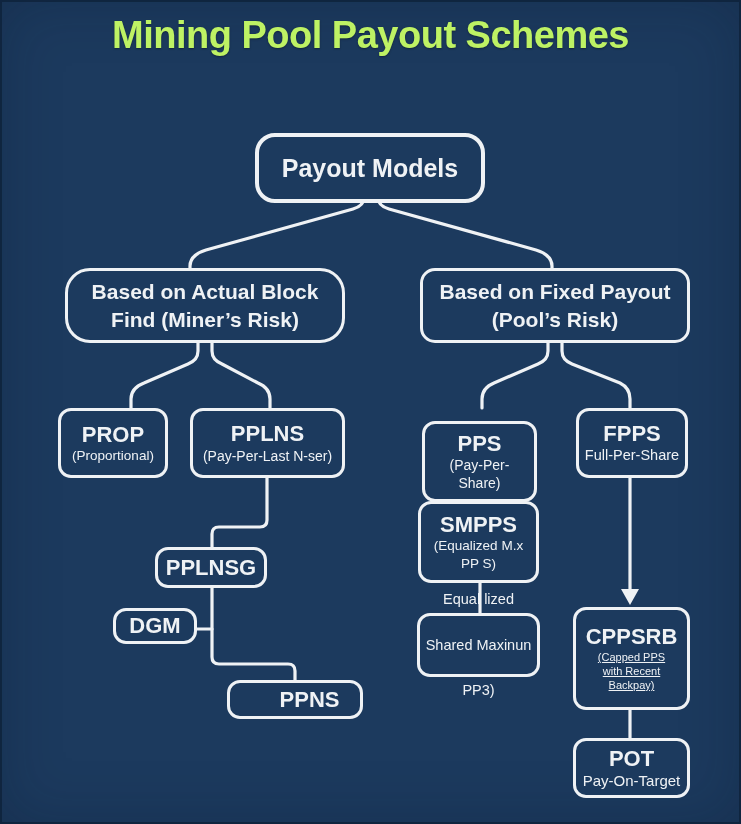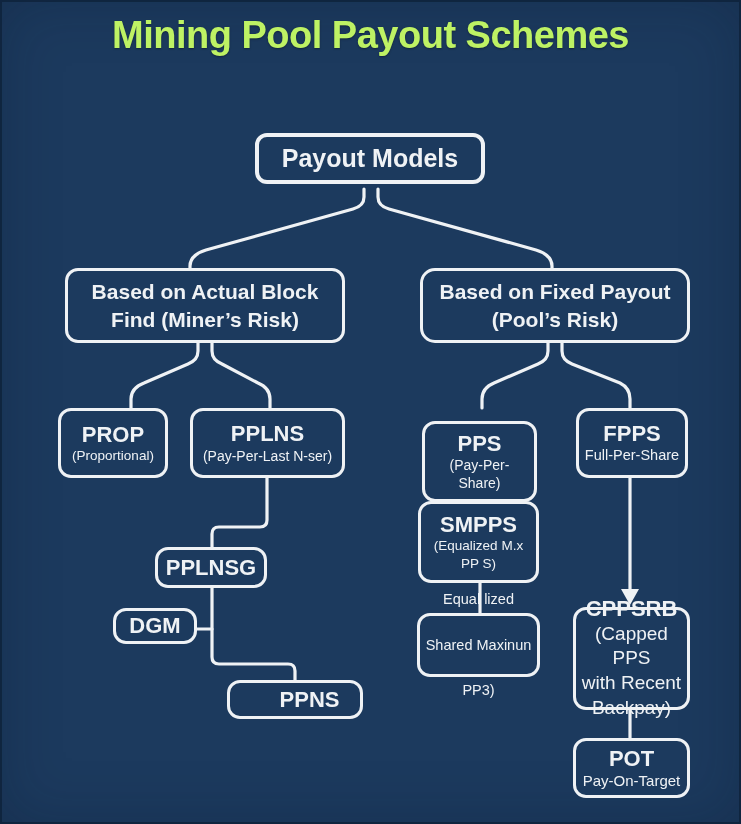--- a/index.html
+++ b/index.html
@@ -34,46 +34,46 @@
     border-radius:13px;
     background:var(--bg);
     display:flex;flex-direction:column;align-items:center;justify-content:center;
     text-align:center;
     padding:2px 4px;
   }
   .node .node-title{font-weight:700;line-height:1.15;}
   .node .node-sub{font-weight:400;line-height:1.3;}
   .node .sub-line{display:block;font-weight:400;line-height:1.3;}
 
-  .n-root{left:255px;top:133px;width:230px;height:51px;border-width:4px;border-radius:12px;}
+  .n-root{left:255px;top:133px;width:230px;height:70px;border-width:4px;border-radius:20px;}
   .n-root .node-title{font-size:25px;}
 
   .n-branch .node-title{font-size:21px;line-height:1.3;}
-  .n-miner{left:65px;top:268px;width:280px;height:75px;}
+  .n-miner{left:65px;top:268px;width:280px;height:75px;border-radius:25px;}
   .n-pool{left:420px;top:268px;width:270px;height:75px;border-radius:15px;}
 
   .n-leaf .node-title{font-size:22px;}
   .n-leaf .node-sub{font-size:14px;}
   .n-prop{left:58px;top:408px;width:110px;height:70px;}
   .n-prop .node-sub{font-size:13.5px;}
   .n-pplns{left:190px;top:408px;width:155px;height:70px;}
   .n-pps{left:422px;top:408px;width:115px;height:81px;margin-top:13px;}
   .n-fpps{left:576px;top:408px;width:112px;height:70px;}
   .n-fpps .node-sub{font-size:14.5px;}
 
   .n-pplnsg{left:155px;top:547px;width:112px;height:41px;}
   .n-dgm{left:113px;top:608px;width:84px;height:36px;}
   .n-ppns{left:227px;top:680px;width:136px;height:39px;padding-left:33px;}
 
   .n-smpps{left:418px;top:501px;width:121px;height:82px;}
   .n-smpps .sub-line{font-size:13.5px;}
   .n-eq{left:417px;top:613px;width:123px;height:64px;gap:27px;}
   .n-eq .sub-line{font-size:14.5px;font-weight:400;}
   .n-cppsrb{left:573px;top:607px;width:117px;height:103px;}
-  .n-cppsrb .sub-line{font-size:19px;}
+  .n-cppsrb .sub-line{font-size:11px;text-decoration:underline;}
   .n-pot{left:573px;top:738px;width:117px;height:60px;}
   .n-pot .node-sub{font-size:15px;}
 </style>
 </head>
 <body>
 
 <div class="canvas">
 
   <svg class="connectors" width="741" height="824" viewBox="0 0 741 824">
     <g stroke="currentColor" stroke-width="3.2" fill="none" stroke-linejoin="round" stroke-linecap="round">

